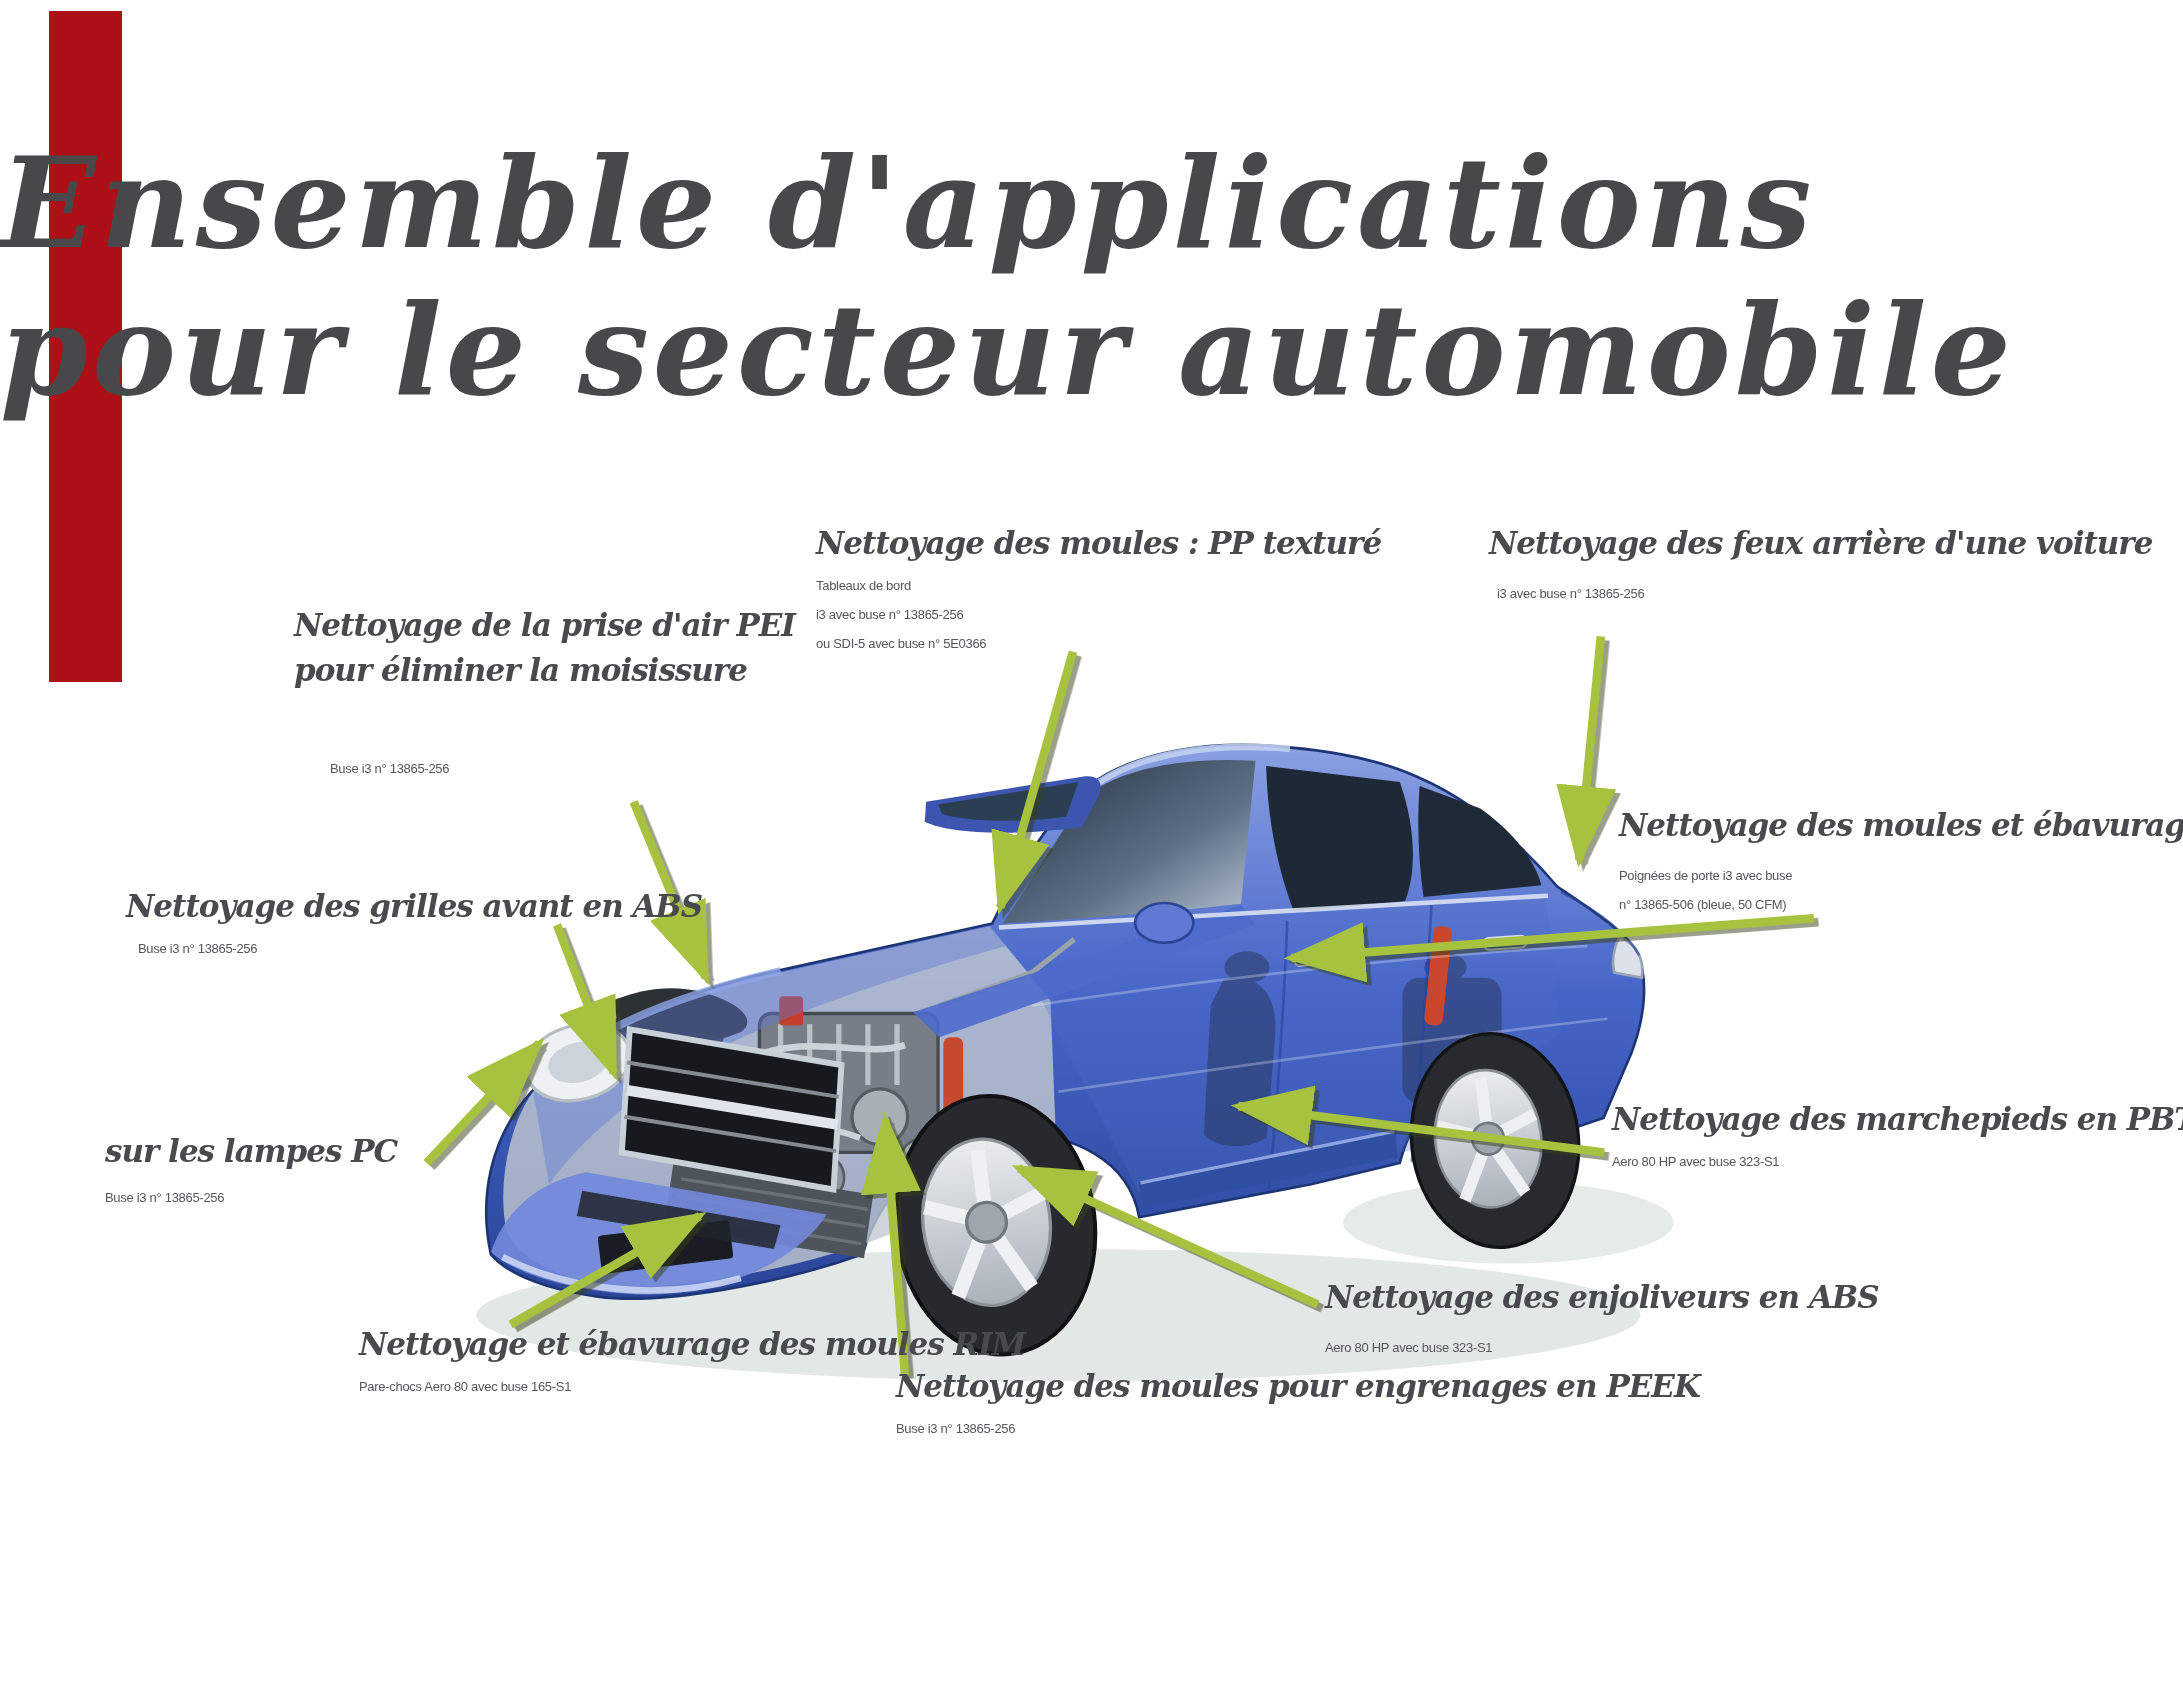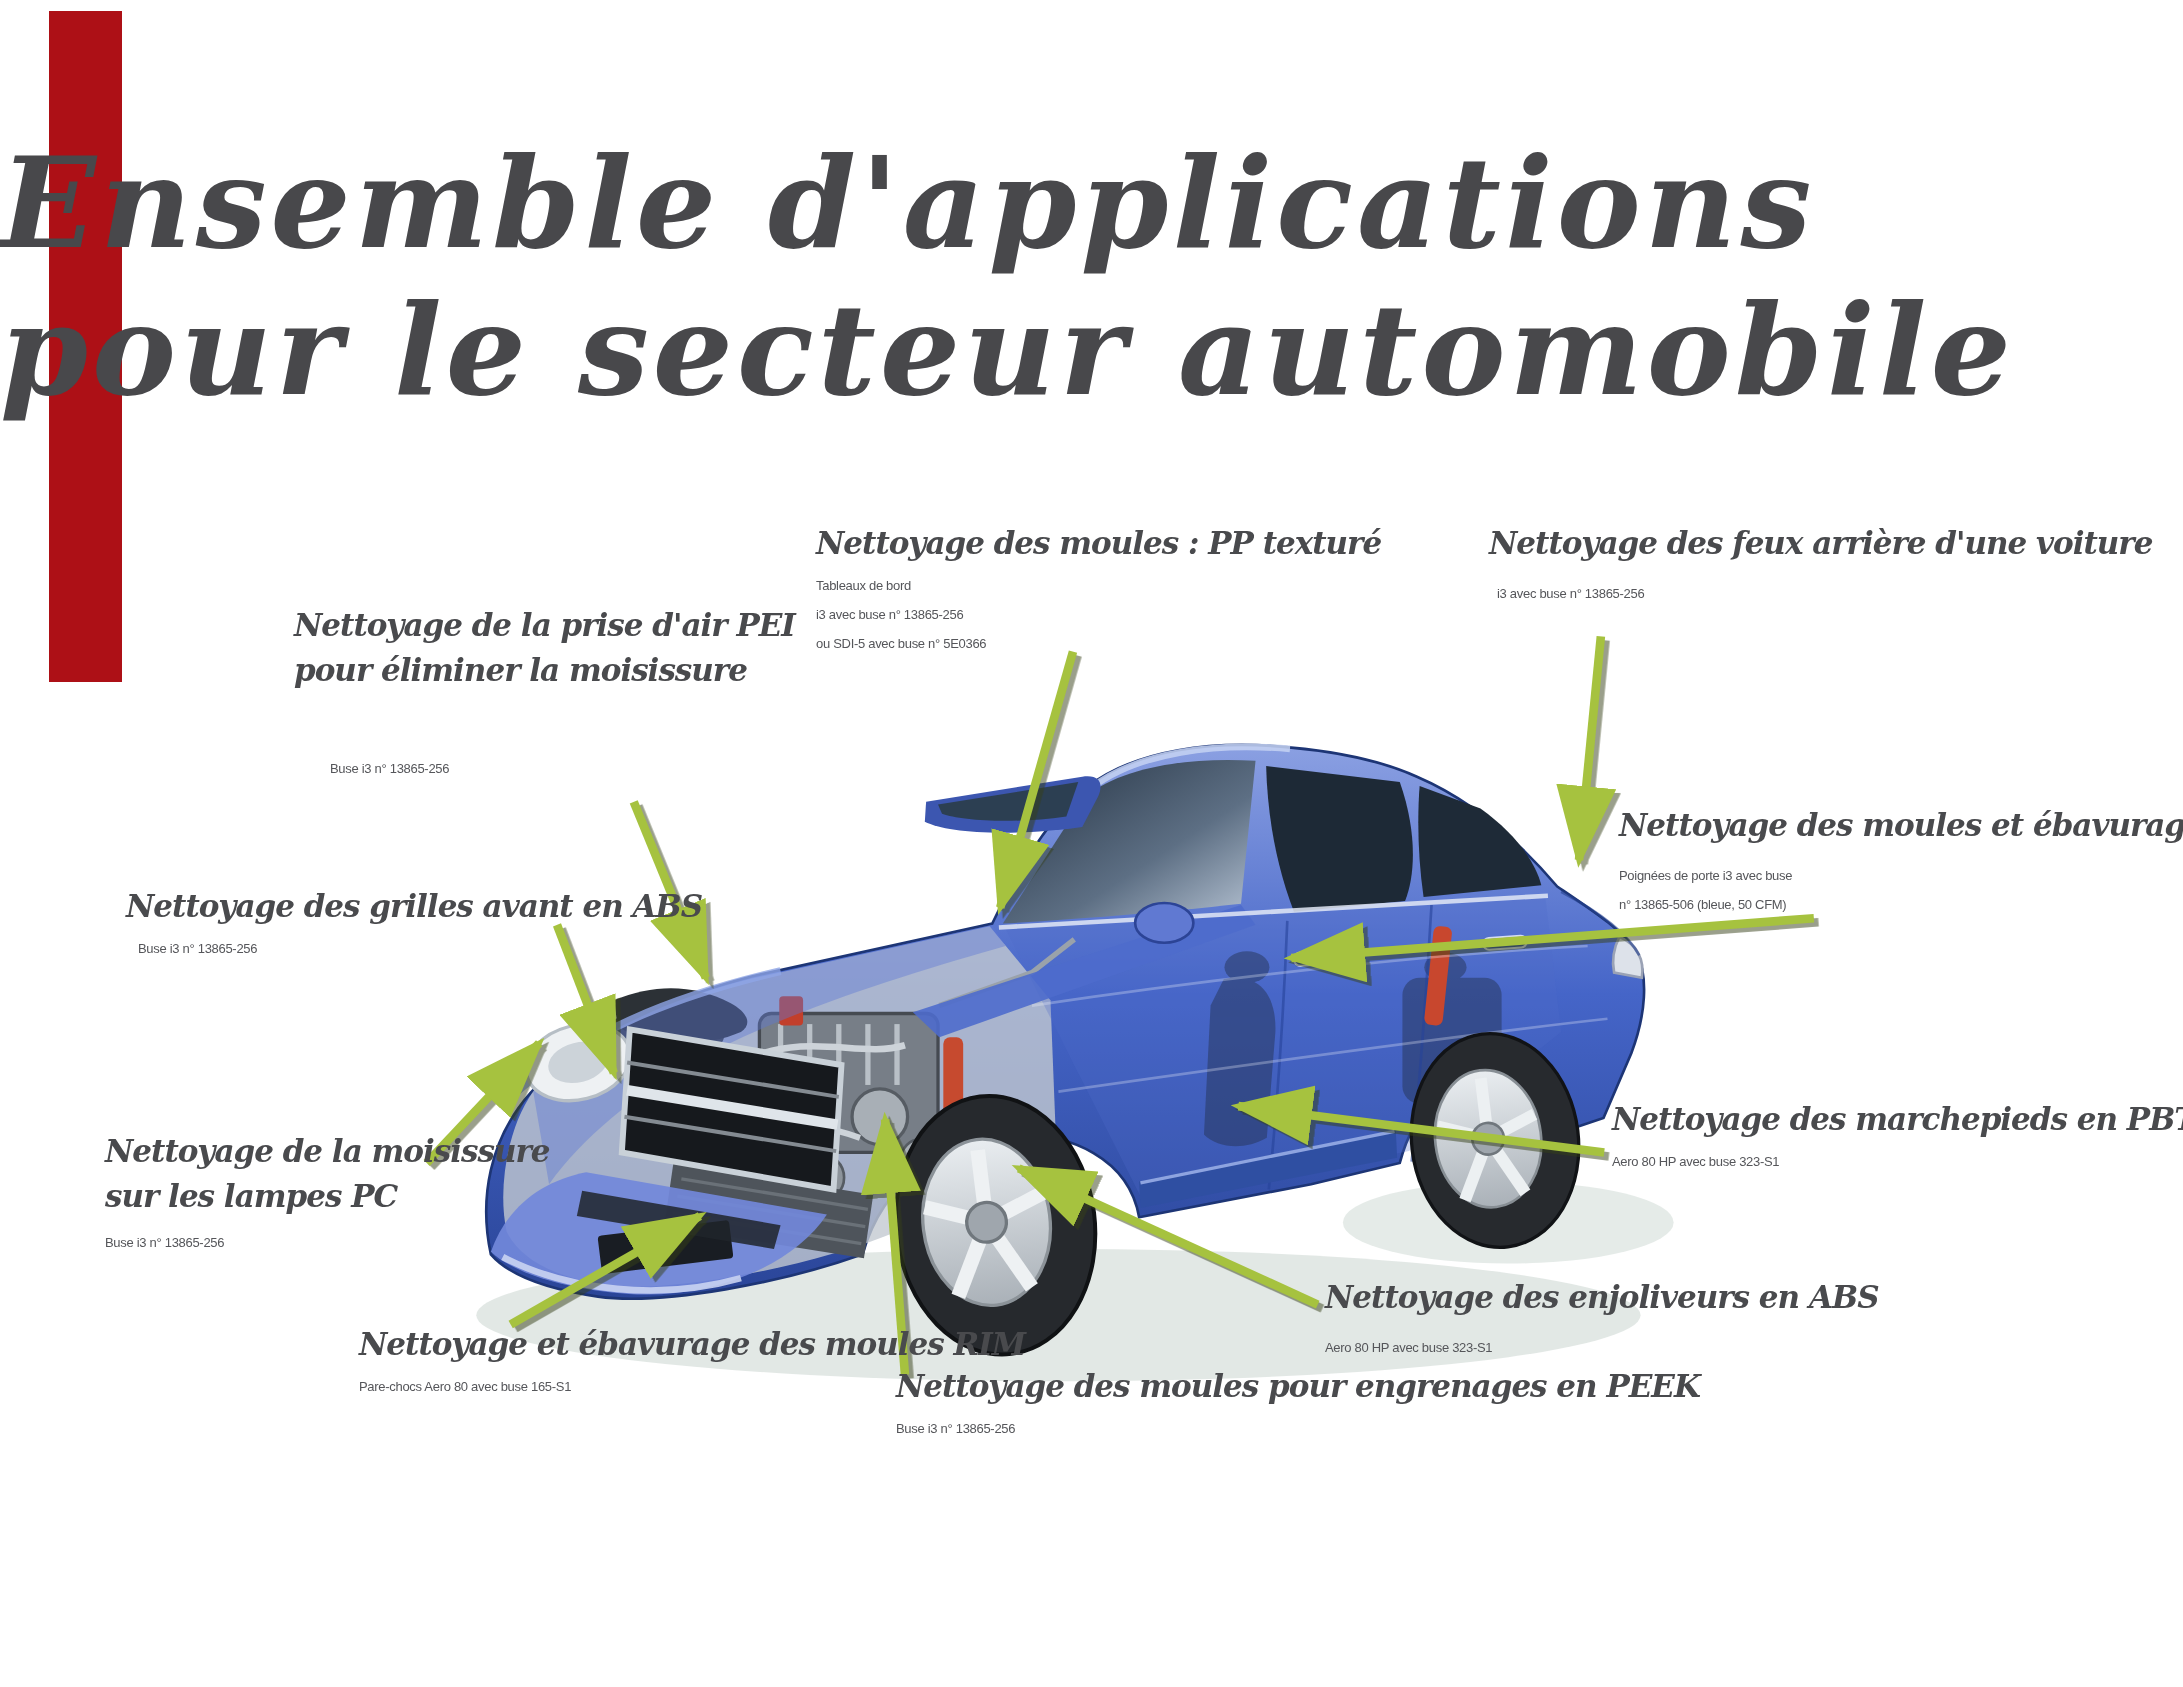--- a/index.html
+++ b/index.html
@@ -272,21 +272,20 @@
     <div class="h">Nettoyage des grilles avant en ABS</div>
     <div class="s gap-sm ind-sm">Buse i3 n° 13865-256</div>
   </div>
 
   <div class="co" style="left:1612px;top:1100px">
     <div class="h">Nettoyage des marchepieds en PBT</div>
     <div class="s gap-sm">Aero 80 HP avec buse 323-S1</div>
   </div>
 
   <div class="co" style="left:105px;top:1129px">
-    <div class="h two">Nettoyage de la moisissure</div>
     <div class="h two">sur les lampes PC</div>
     <div class="s gap-sm">Buse i3 n° 13865-256</div>
   </div>
 
   <div class="co" style="left:1325px;top:1278px">
     <div class="h">Nettoyage des enjoliveurs en ABS</div>
     <div class="s gap-md">Aero 80 HP avec buse 323-S1</div>
   </div>
 
   <div class="co" style="left:359px;top:1325px">

